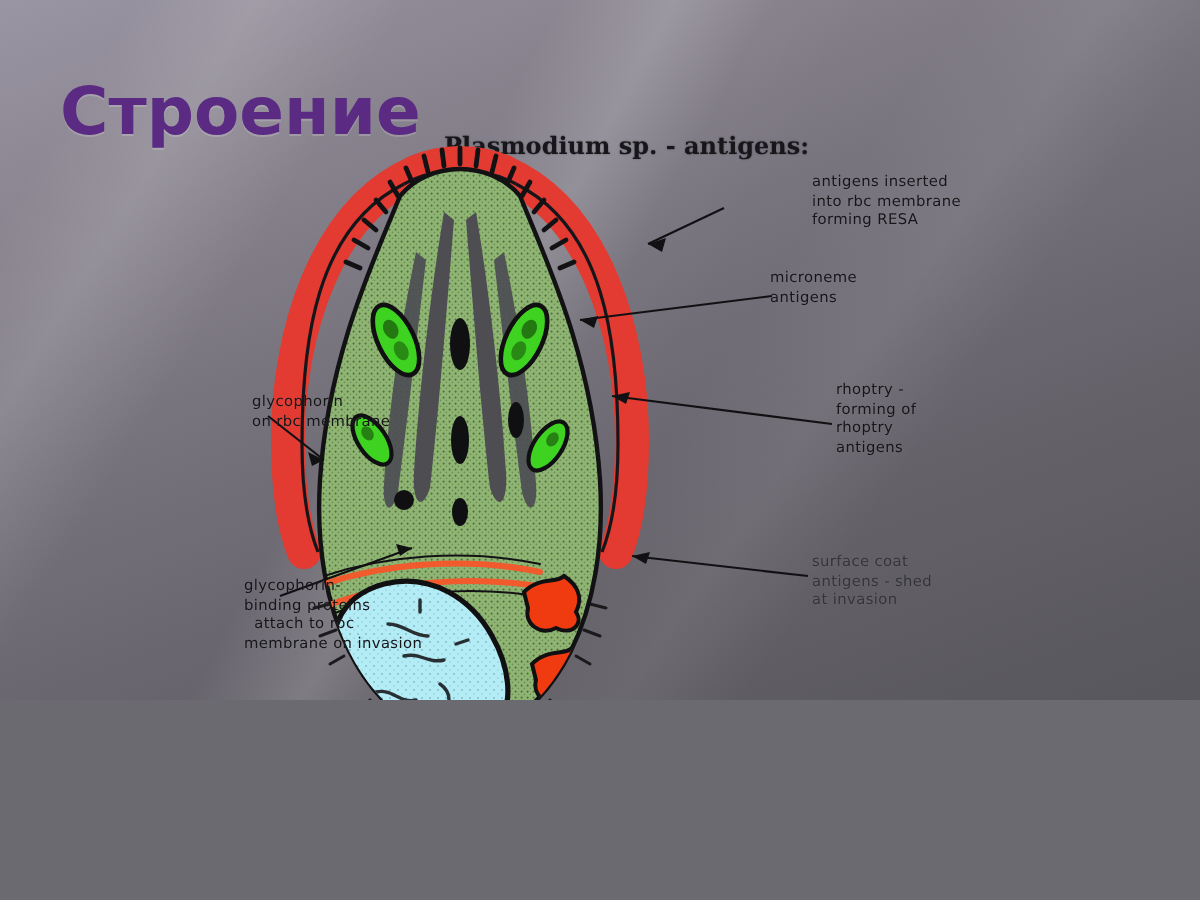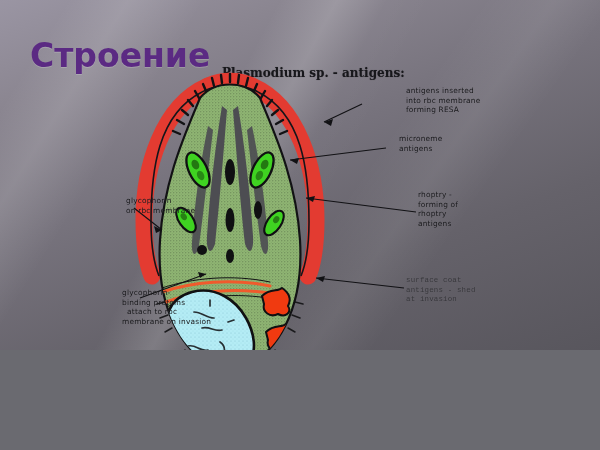--- a/index.html
+++ b/index.html
@@ -40,21 +40,21 @@
   #fig-svg{position:absolute;left:0;top:0;}
   .lbl{
     position:absolute;
     font-family:"DejaVu Sans",sans-serif;
     font-size:7.4px;line-height:9.6px;
     color:#161619;
     white-space:pre;
     letter-spacing:0.2px;
     text-shadow:0 0 1px rgba(255,255,255,0.10);
   }
-  .lbl.dim{color:#2a2a2e;opacity:.80;font-family:Liberation Mono, monospace;}
+  .lbl.dim{color:#2a2a2e;opacity:.80;}
   .lbl.right{text-align:left;}
   .lbl.left{text-align:left;}
 </style>
 </head>
 <body>
 
 <div id="slide">
 
   <div id="title">Строение</div>
 
@@ -212,21 +212,21 @@
         <path d="M206,218 L215,216 L213,222 Z"></path>
         <path d="M52,170 L44,166 L46,173 Z"></path>
         <path d="M96,214 L88,212 L90,218 Z"></path>
       </g>
     </svg>
 
     <div class="lbl right" style="left:252px;top:26px;margin-left:44px;">antigens inserted
 into rbc membrane
 forming RESA</div>
 
-    <div class="lbl right" style="left:289px;top:74px;">microneme
+    <div class="lbl right" style="left:275px;top:74px;">microneme
 antigens</div>
 
     <div class="lbl right" style="left:308px;top:130px;">rhoptry -
 forming of
 rhoptry
 antigens</div>
 
     <div class="lbl right dim" style="left:296px;top:216px;">surface coat
 antigens - shed
 at invasion</div>

